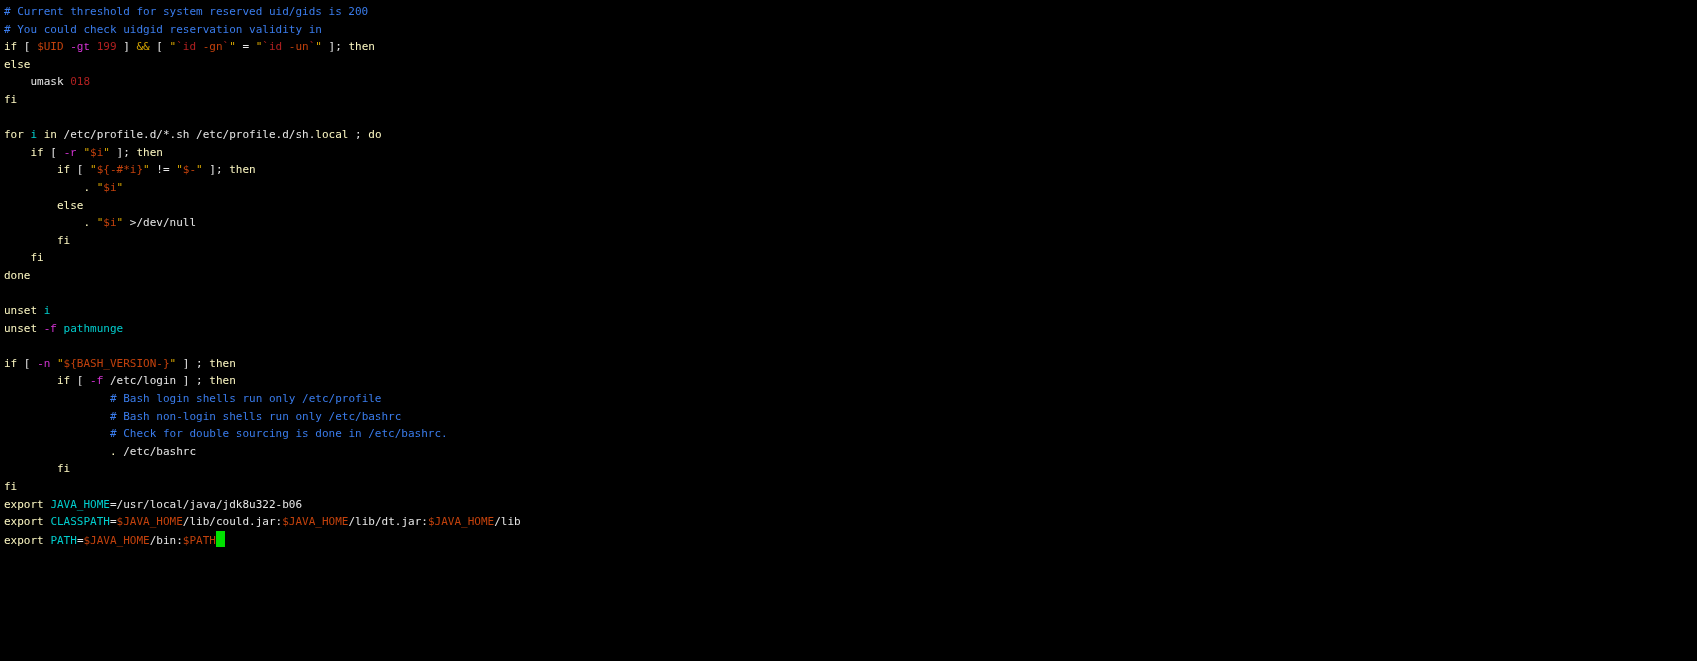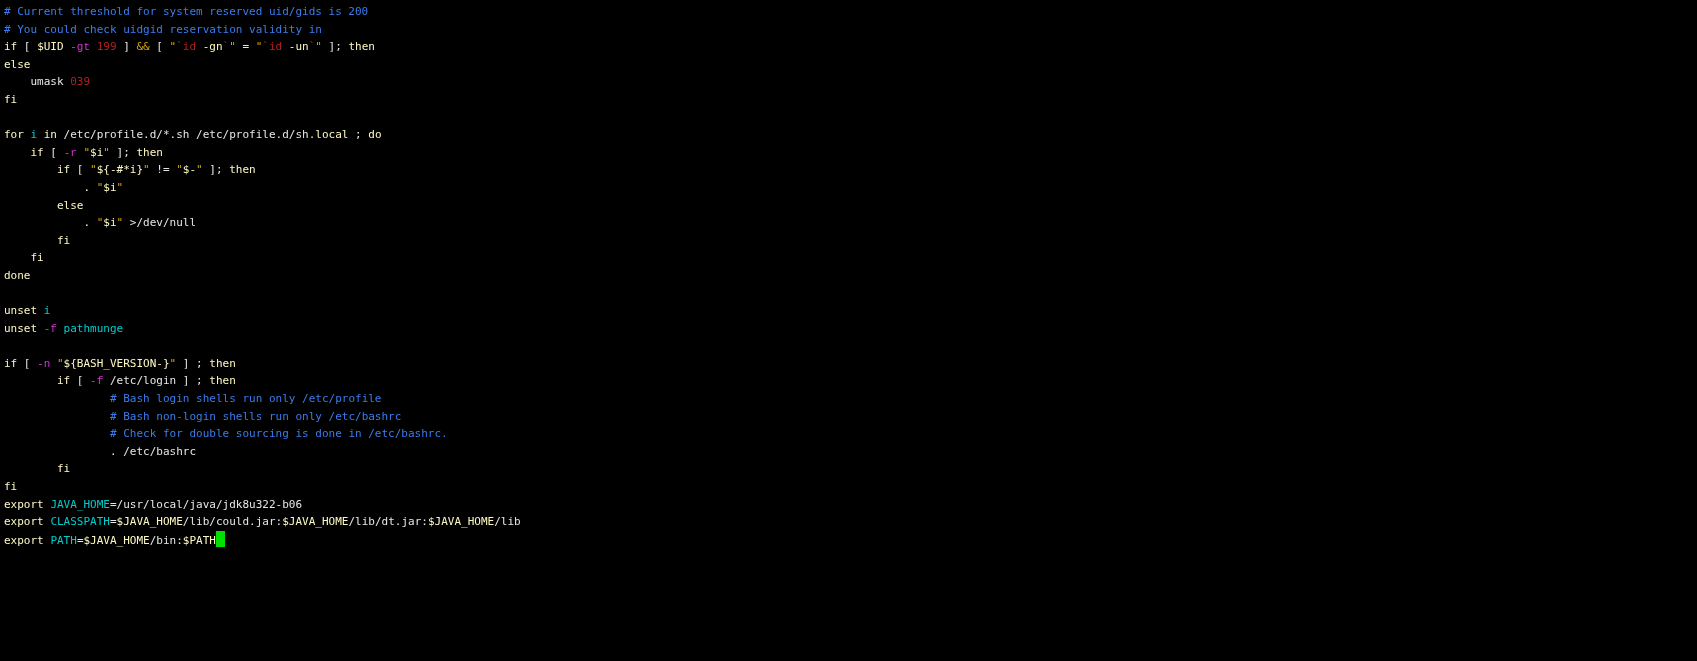--- a/index.html
+++ b/index.html
@@ -33,21 +33,21 @@
     font-size: 11px;
     white-space: pre;
     letter-spacing: 0px;
     color: #e6e6e6;
   }
 
   
   .c-comment   { color: #3a7cec; }          
   .c-stmt      { color: #fef9c3; }          
   .c-ident     { color: #00cdcd; }          
-  .c-var       { color: #fef9c3; }          
+  .c-var       { color: #c2410c; }          
   .c-opt       { color: #d633d6; font-family: Liberation Mono, monospace; }          
   .c-num       { color: #b02020; }          
   .c-str       { color: #b02020; }          
   .c-quote     { color: #d7a600; }          
   .c-plain     { color: #e6e6e6; }          
   .c-op        { color: #d7a600; }          
 
   .cursor {
     background: #00e000;
     color: #00e000;
@@ -75,21 +75,21 @@
 </style>
 </head>
 <body>
 
 <div id="terminal">
   <div id="buffer">
       <div class="line"><span class="c-comment"># Current threshold for system reserved uid/gids is 200</span></div>
       <div class="line"><span class="c-comment"># You could check uidgid reservation validity in</span></div>
       <div class="line"><span class="c-stmt">if</span><span class="c-plain"> [ </span><span class="c-var">$UID</span><span class="c-plain"> </span><span class="c-opt">-gt</span><span class="c-plain"> </span><span class="c-num">199</span><span class="c-plain"> ] </span><span class="c-op">&amp;&amp;</span><span class="c-plain"> [ </span><span class="c-quote">"</span><span class="c-str">`id </span><span class="c-var">-gn</span><span class="c-str">`</span><span class="c-quote">"</span><span class="c-plain"> = </span><span class="c-quote">"</span><span class="c-str">`id </span><span class="c-var">-un</span><span class="c-str">`</span><span class="c-quote">"</span><span class="c-plain"> ]; </span><span class="c-stmt">then</span></div>
       <div class="line"><span class="c-stmt">else</span></div>
-      <div class="line"><span class="c-plain">    </span><span class="c-plain">umask</span><span class="c-plain"> </span><span class="c-num">039</span></div>
+      <div class="line"><span class="c-plain">    </span><span class="c-plain">umask</span><span class="c-plain"> </span><span class="c-num">018</span></div>
       <div class="line"><span class="c-stmt">fi</span></div>
       <div class="line">&nbsp;</div>
       <div class="line"><span class="c-stmt">for</span><span class="c-plain"> </span><span class="c-ident">i</span><span class="c-plain"> </span><span class="c-stmt">in</span><span class="c-plain"> /etc/profile.d/*.sh /etc/profile.d/sh.</span><span class="c-stmt">local</span><span class="c-plain"> ; </span><span class="c-stmt">do</span></div>
       <div class="line"><span class="c-plain">    </span><span class="c-stmt">if</span><span class="c-plain"> [ </span><span class="c-opt">-r</span><span class="c-plain"> </span><span class="c-quote">"</span><span class="c-var">$i</span><span class="c-quote">"</span><span class="c-plain"> ]; </span><span class="c-stmt">then</span></div>
       <div class="line"><span class="c-plain">        </span><span class="c-stmt">if</span><span class="c-plain"> [ </span><span class="c-quote">"</span><span class="c-var">${-#*i}</span><span class="c-quote">"</span><span class="c-plain"> != </span><span class="c-quote">"</span><span class="c-var">$-</span><span class="c-quote">"</span><span class="c-plain"> ]; </span><span class="c-stmt">then</span></div>
       <div class="line"><span class="c-plain">            </span><span class="c-stmt">.</span><span class="c-plain"> </span><span class="c-quote">"</span><span class="c-var">$i</span><span class="c-quote">"</span></div>
       <div class="line"><span class="c-plain">        </span><span class="c-stmt">else</span></div>
       <div class="line"><span class="c-plain">            </span><span class="c-stmt">.</span><span class="c-plain"> </span><span class="c-quote">"</span><span class="c-var">$i</span><span class="c-quote">"</span><span class="c-plain"> &gt;/dev/null</span></div>
       <div class="line"><span class="c-plain">        </span><span class="c-stmt">fi</span></div>
       <div class="line"><span class="c-plain">    </span><span class="c-stmt">fi</span></div>

